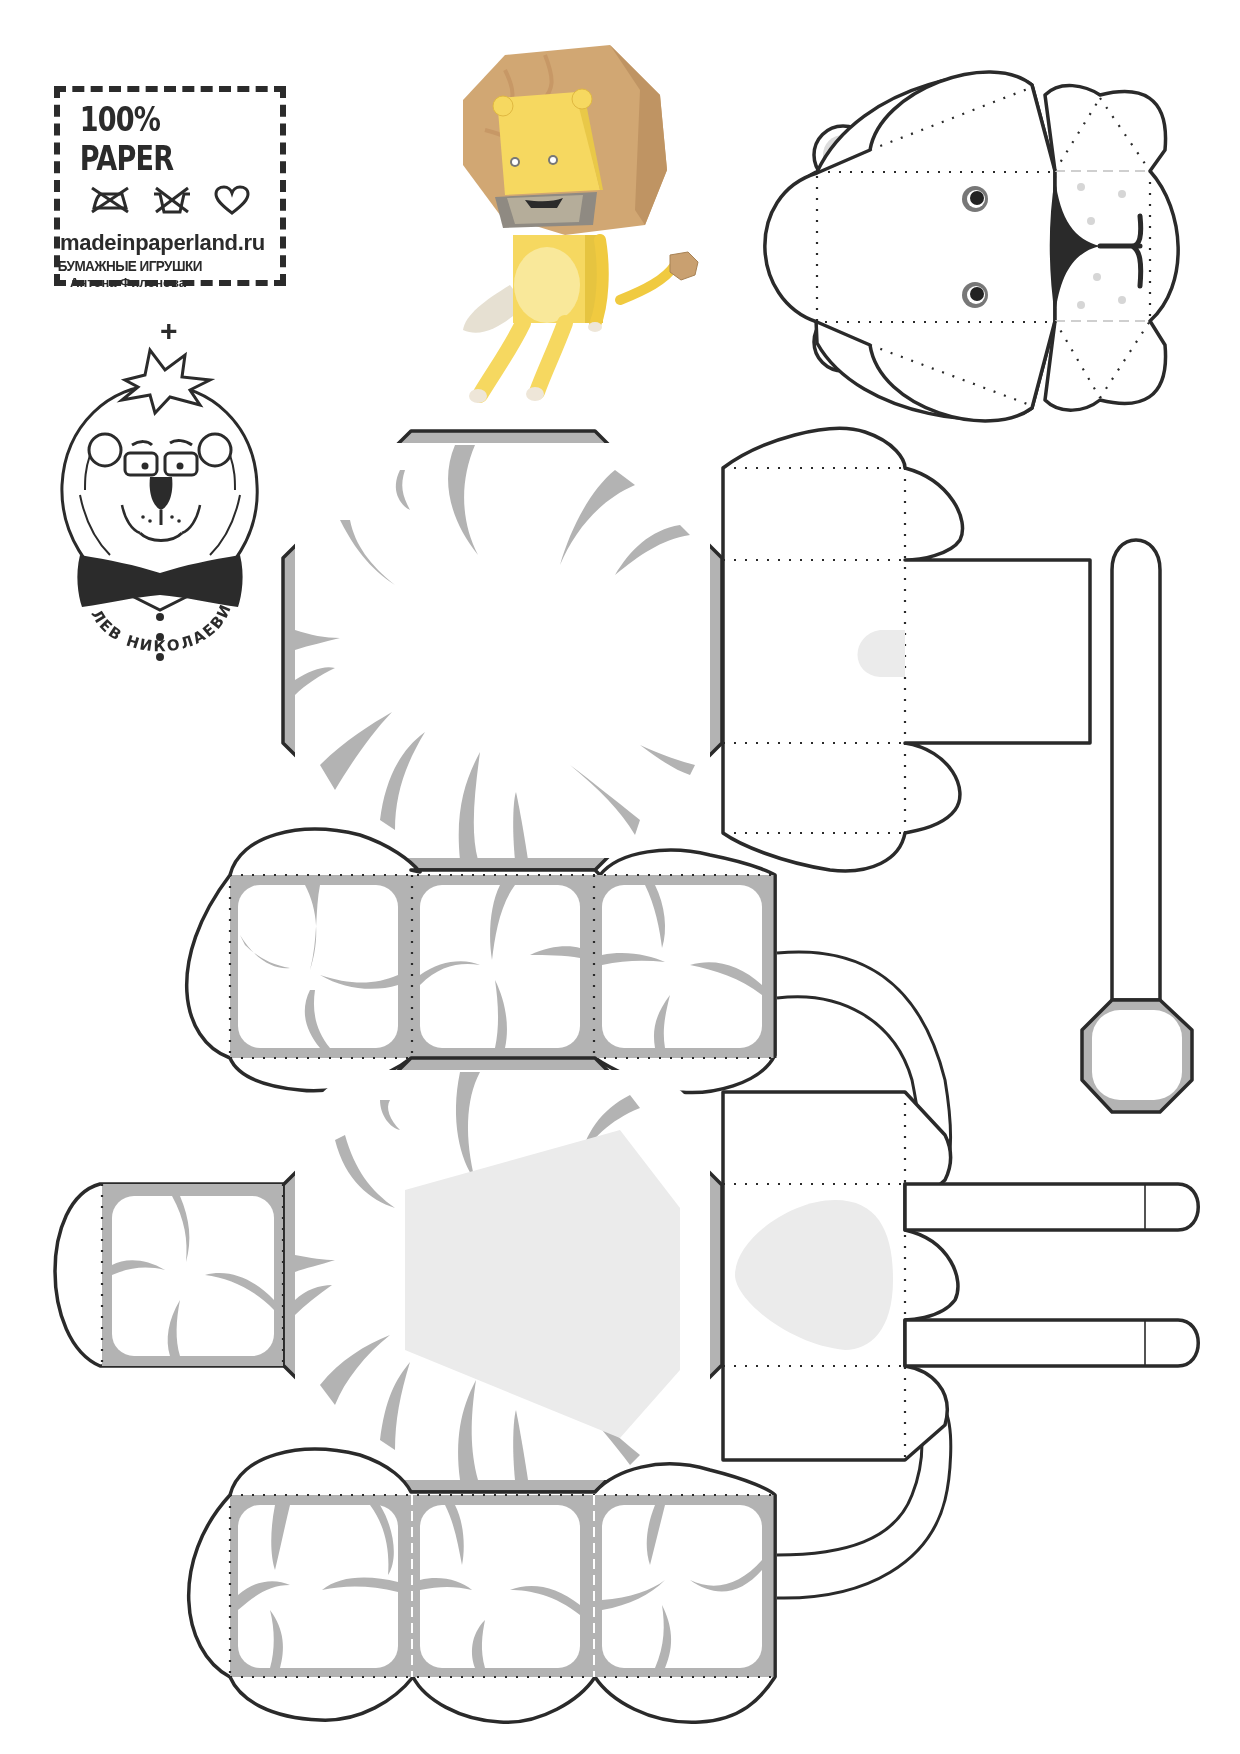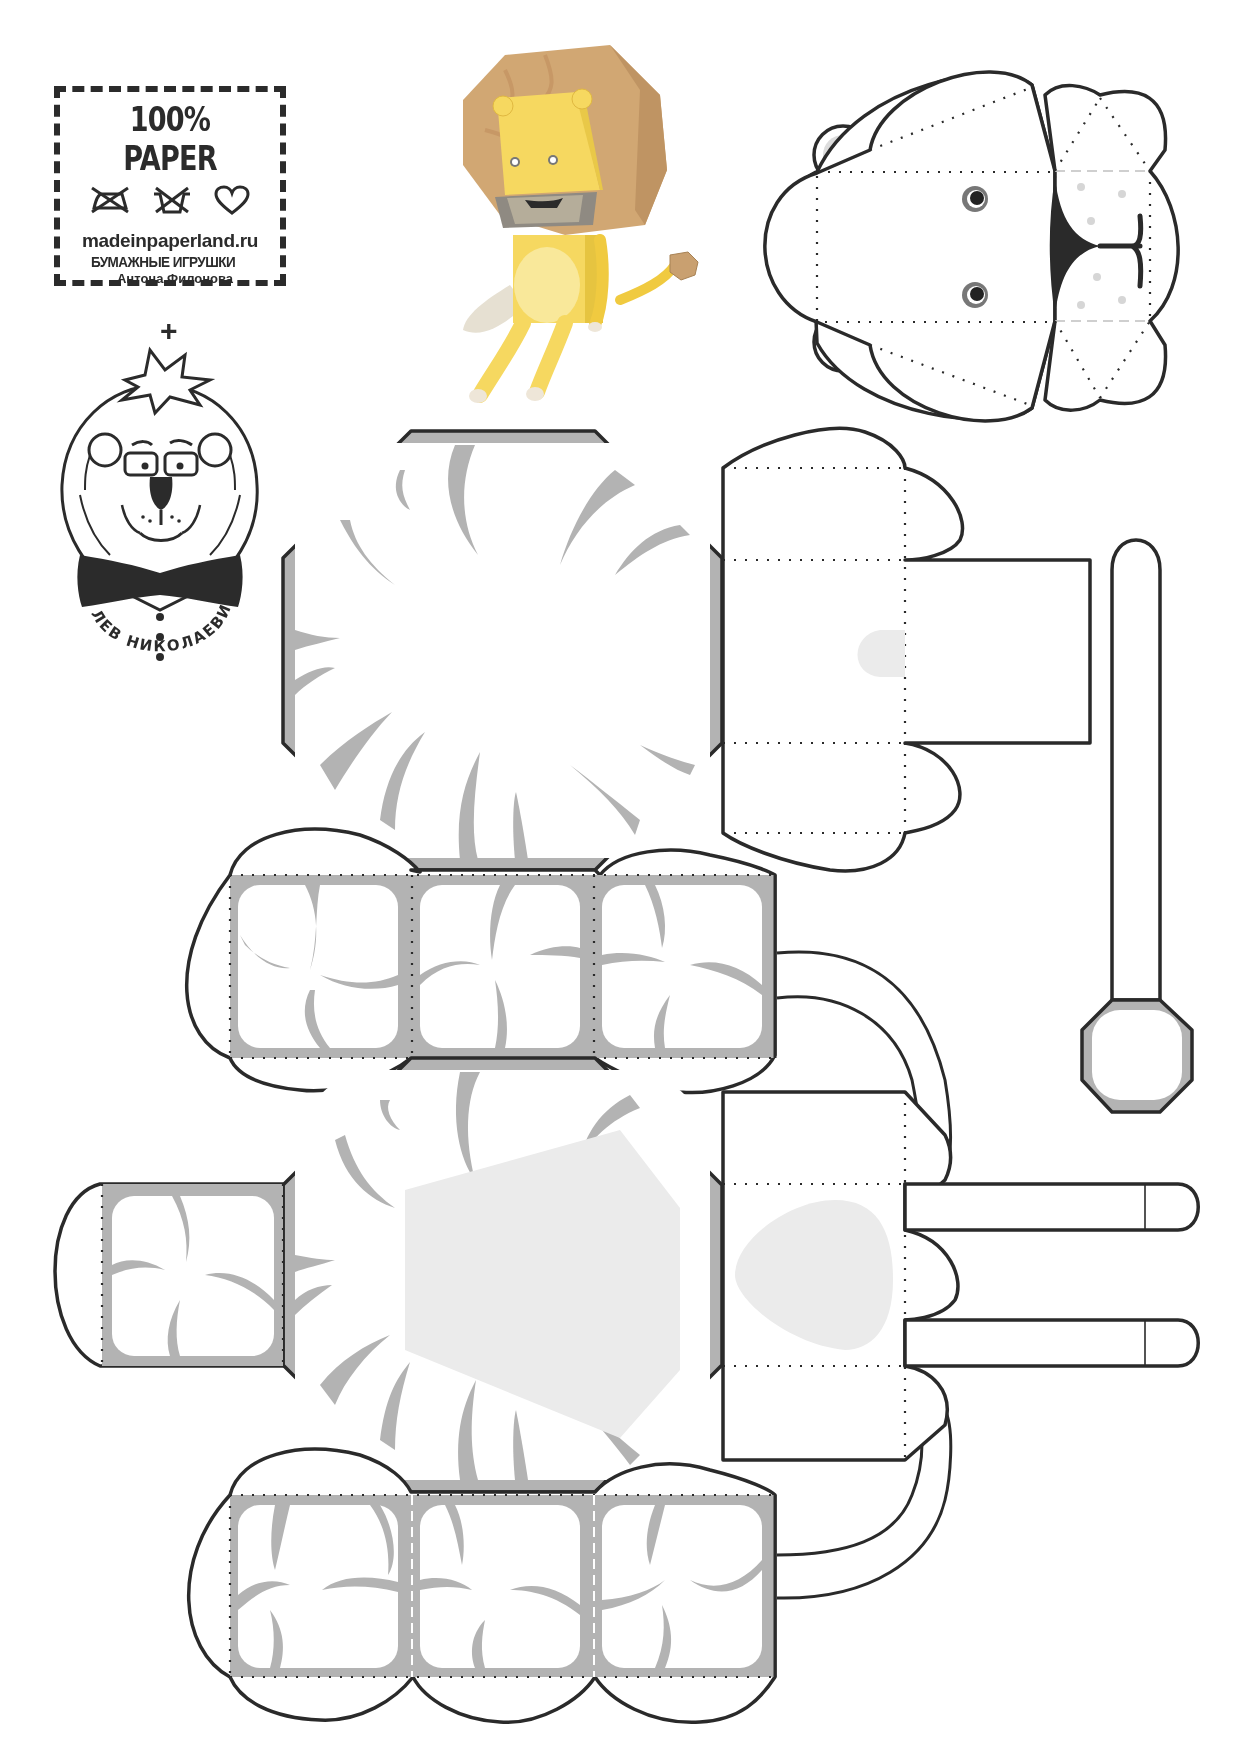--- a/index.html
+++ b/index.html
@@ -9,25 +9,25 @@
   svg.sheet { position: absolute; left: 0; top: 0; }
   .cut { fill: #ffffff; stroke: #2a2a2a; stroke-width: 3.5; stroke-linejoin: round; }
   .cut-thin { fill: none; stroke: #2a2a2a; stroke-width: 3; }
   .fold { fill: none; stroke: #2a2a2a; stroke-width: 2.2; stroke-dasharray: 2 9; }
   .fold-light { fill: none; stroke: #ffffff; stroke-width: 2; stroke-dasharray: 10 6; }
   .mane { fill: #b3b3b3; }
   .hollow { fill: #ffffff; }
   .patch { fill: #ebebeb; }
   
   #badge { left: 54px; top: 86px; width: 232px; height: 200px;
-           border: 6px dashed #2b2b2b; box-sizing: border-box; text-align: center; color: #2b2b2b; }
+           border: 6px dashed #2b2b2b; box-sizing: border-box; text-align: left; color: #2b2b2b; }
   #badge .title { font-family: "DejaVu Sans", sans-serif; font-weight: bold; font-size: 33px;
                   letter-spacing: -1px; margin-top: 8px; transform: scaleX(0.82); }
   #badge .icons { display: flex; justify-content: center; gap: 18px; margin-top: 6px; height: 34px; }
-  #badge .site { font-weight: bold; font-size: 19px; margin-top: 12px; letter-spacing: -0.3px; }
+  #badge .site { font-weight: bold; font-size: 22px; margin-top: 12px; letter-spacing: -0.3px; }
   #badge .brand { font-weight: bold; font-size: 15px; margin-top: 1px; letter-spacing: -0.6px;
                   transform: scaleX(0.9); margin-left: -14px; }
   #badge .author { font-weight: bold; font-size: 13px; margin-top: 1px; margin-left: 10px; }
   #plus { left: 160px; top: 314px; font-size: 30px; font-weight: bold; color: #2b2b2b; }
 </style>
 </head>
 <body>
 
 <svg class="sheet" width="1240" height="1754" viewBox="0 0 1240 1754">
 

